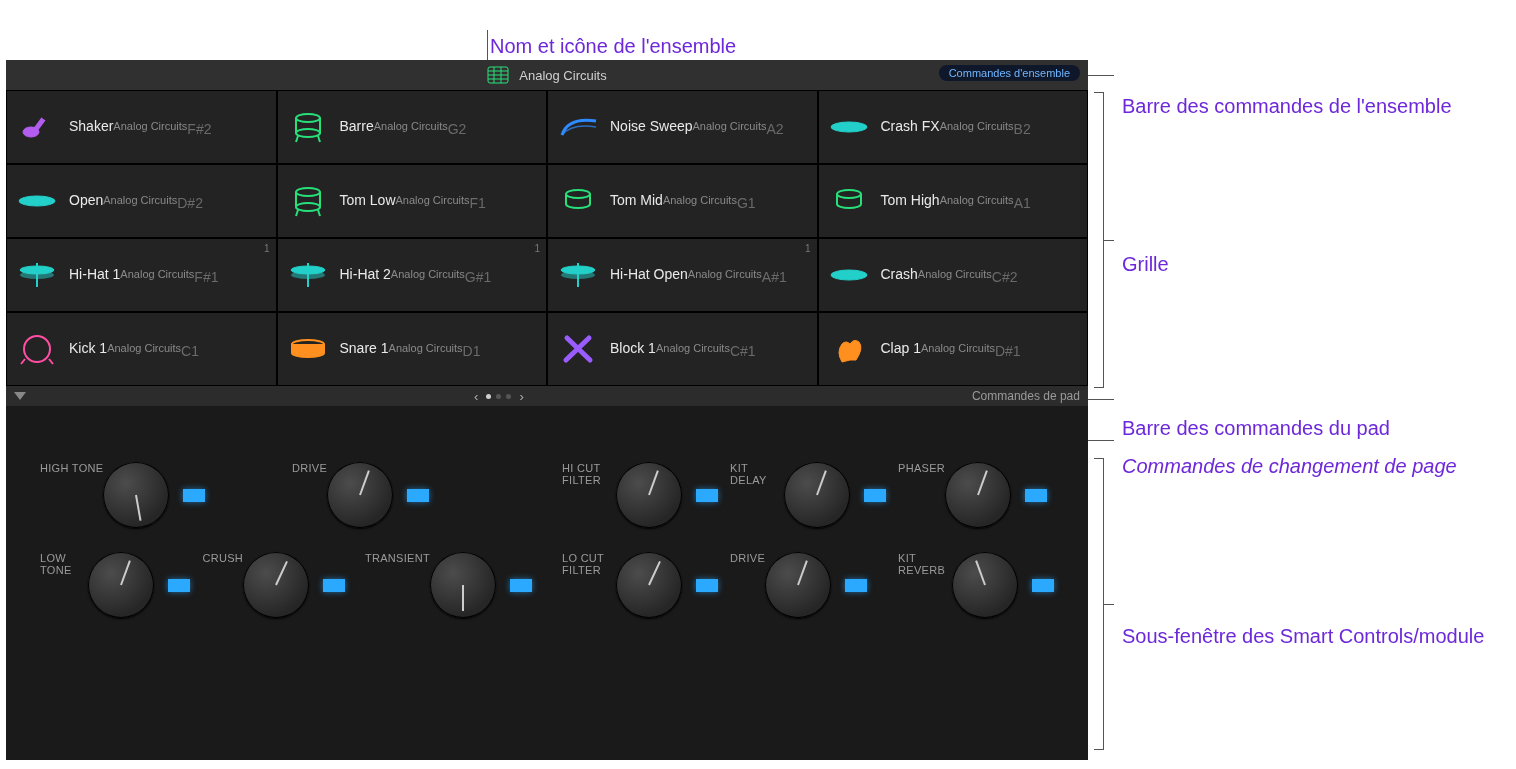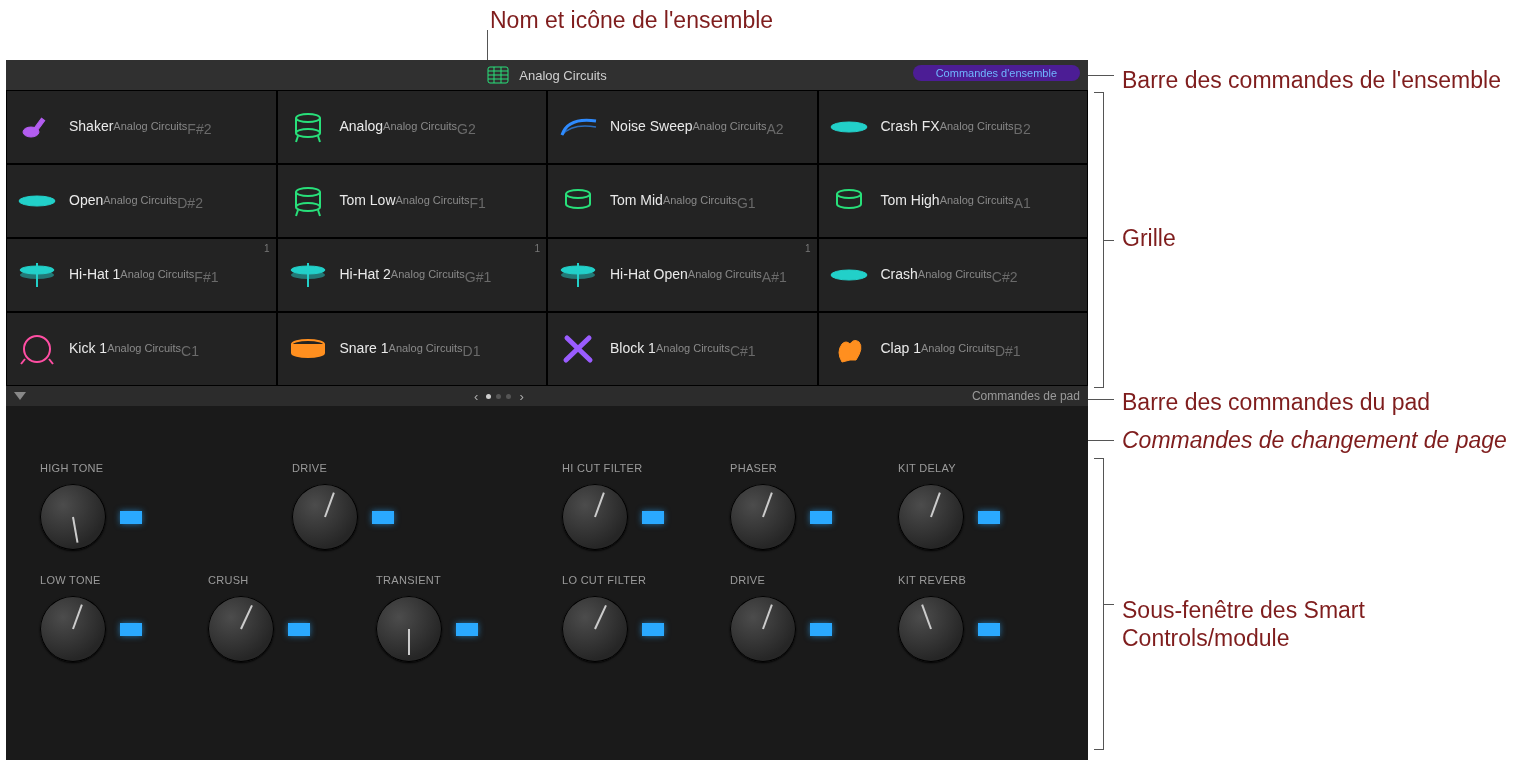--- a/index.html
+++ b/index.html
@@ -2,36 +2,36 @@
 <html><head>
 <meta charset="utf-8">
 <style>
 *{box-sizing:border-box;margin:0;padding:0;}
 body{
   width:1516px;height:769px;background:#fff;
   font-family:-apple-system,Helvetica,Arial,sans-serif;
   color:#1d1d1f;font-size:16px;
   position:relative;
 }
-.callout{position:absolute;font-size:23px;color:#7f1d1d;line-height:28px;}
+.callout{position:absolute;font-size:20px;color:#6d28d9;line-height:28px;margin-top:26px;}
 .line{position:absolute;background:#555;}
 .vline{width:1px;}
 .hline{height:1px;}
 .bracket{position:absolute;border:1px solid #555;border-left:none;width:10px;}
 .app{
   position:absolute;left:6px;top:60px;width:1082px;height:700px;
   background:#1a1a1a;color:#d0d0d0;
 }
 .topbar{
   height:30px;background:#303030;display:flex;align-items:center;justify-content:center;position:relative;font-size:13px;
 }
 .kit-label{display:flex;align-items:center;gap:10px;}
 .pill{
   position:absolute;right:8px;top:5px;
-  background:#4c1d95;border-radius:8px;padding:2px 23px;
+  background:#0f172a;border-radius:8px;padding:2px 10px;
   font-size:11px;color:#6fb6ff;
 }
 .grid{display:flex;flex-direction:column;background:#111;}
 .gridrow{display:flex;height:74px;}
 .cell{
   flex:1;border:1px solid #000;background:#232323;
   display:flex;align-items:center;padding:8px 12px;gap:14px;
   position:relative;
 }
 .cell .txt{display:flex;flex-direction:row;}
@@ -46,21 +46,21 @@
 }
 .padcenter{display:flex;align-items:center;gap:8px;}
 .tri{width:0;height:0;border-left:6px solid transparent;border-right:6px solid transparent;border-top:8px solid #888;}
 .dots{display:flex;gap:5px;}
 .dot{width:5px;height:5px;border-radius:50%;background:#555;}
 .dot.active{background:#cfcfcf;}
 .chev{color:#aaa;font-size:13px;cursor:pointer;}
 .controls{display:flex;gap:18px;padding:50px 28px 30px 28px;}
 .panel{flex:1;background:#1a1a1a;}
 .knobrow{display:flex;}
-.knobcell{flex:1;display:flex;flex-direction:column;align-items:flex-start;padding:6px 6px 18px 6px;}
+.knobcell{flex:1;display:flex;flex-direction:row;align-items:flex-start;padding:6px 6px 18px 6px;}
 .knobcell label{font-size:11px;color:#9b9b9b;letter-spacing:0.3px;margin-bottom:10px;}
 .knobwrap{display:flex;align-items:center;gap:14px;}
 .knob{
   width:66px;height:66px;border-radius:50%;
   background:radial-gradient(circle at 35% 32%,#4c4c4c,#262626 70%);
   box-shadow:inset 0 0 0 1px #000,0 1px 2px #000;
   position:relative;
 }
 .knob .ind{
   position:absolute;left:50%;top:50%;width:2px;height:26px;background:#ccc;
@@ -130,21 +130,21 @@
             <svg width="36" height="32">
               <ellipse cx="18" cy="7" rx="12" ry="4" fill="none" stroke="#28e07a" stroke-width="2"></ellipse>
               <line x1="6" y1="7" x2="6" y2="22" stroke="#28e07a" stroke-width="2"></line>
               <line x1="30" y1="7" x2="30" y2="22" stroke="#28e07a" stroke-width="2"></line>
               <ellipse cx="18" cy="22" rx="12" ry="4" fill="none" stroke="#28e07a" stroke-width="2"></ellipse>
               <line x1="8" y1="25" x2="6" y2="31" stroke="#28e07a" stroke-width="2"></line>
               <line x1="28" y1="25" x2="30" y2="31" stroke="#28e07a" stroke-width="2"></line>
             </svg>
           </div>
           <div class="txt">
-            <span class="name">Analog</span>
+            <span class="name">Barre</span>
             <span class="sub">Analog Circuits</span>
             <span class="note">G2</span>
           </div>
         </div>
         <div class="cell">
           <div class="icon">
             <svg width="40" height="24">
               <path d="M4 20 Q 10 2 38 6" fill="none" stroke="#2e8bff" stroke-width="3"></path>
               <path d="M4 20 Q 14 8 38 12" fill="none" stroke="#2e8bff" stroke-width="1.5" opacity=".7"></path>
             </svg>
@@ -412,37 +412,37 @@
           <div class="knobcell">
             <label>HI CUT FILTER</label>
             <div class="knobwrap">
               <div class="knob">
                 <div class="ind" style="transform:translate(-50%,0) rotate(200deg)"></div>
               </div>
               <div class="led"></div>
             </div>
           </div>
           <div class="knobcell">
+            <label>KIT DELAY</label>
+            <div class="knobwrap">
+              <div class="knob">
+                <div class="ind" style="transform:translate(-50%,0) rotate(200deg)"></div>
+              </div>
+              <div class="led"></div>
+            </div>
+          </div>
+          <div class="knobcell">
             <label>PHASER</label>
             <div class="knobwrap">
               <div class="knob">
                 <div class="ind" style="transform:translate(-50%,0) rotate(200deg)"></div>
               </div>
               <div class="led"></div>
             </div>
           </div>
-          <div class="knobcell">
-            <label>KIT DELAY</label>
-            <div class="knobwrap">
-              <div class="knob">
-                <div class="ind" style="transform:translate(-50%,0) rotate(200deg)"></div>
-              </div>
-              <div class="led"></div>
-            </div>
-          </div>
         </div>
         <div class="knobrow">
           <div class="knobcell">
             <label>LO CUT FILTER</label>
             <div class="knobwrap">
               <div class="knob">
                 <div class="ind" style="transform:translate(-50%,0) rotate(205deg)"></div>
               </div>
               <div class="led"></div>
             </div>

